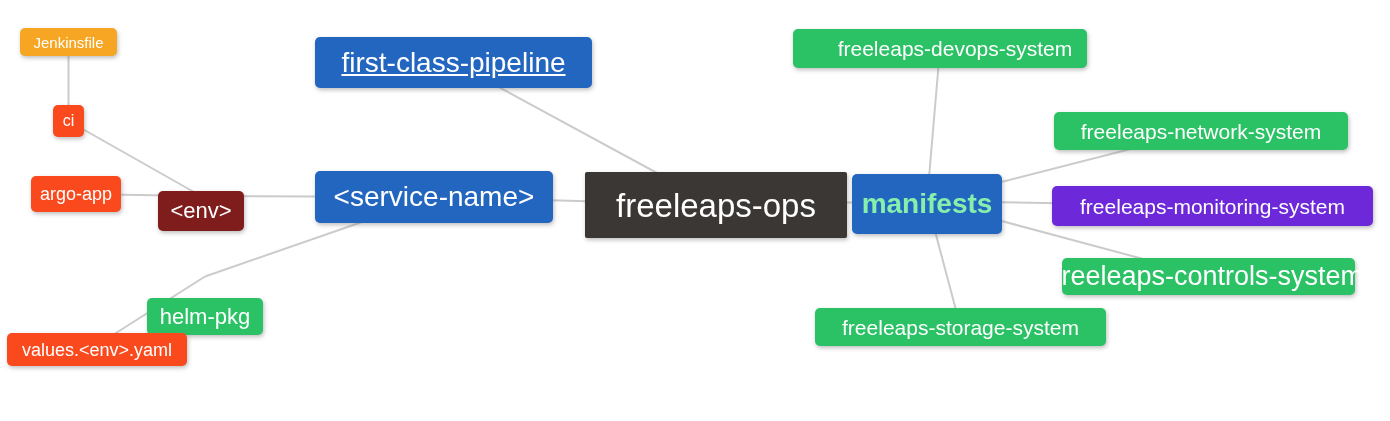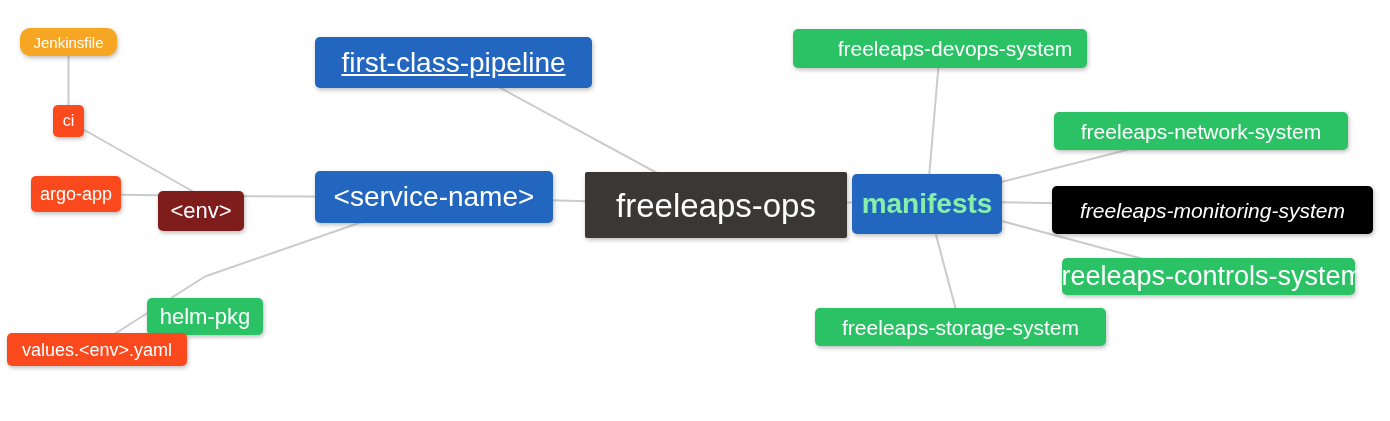--- a/index.html
+++ b/index.html
@@ -69,21 +69,21 @@
     </svg>
   <div class="node-layer">
       <div class="node root" style="left: 585px; top: 172px; width: 262px; height: 66px; font-size: 33px; background: rgb(59, 55, 52); color: rgb(255, 255, 255);">freeleaps-ops</div>
       <div class="node" style="left: 315px; top: 37px; width: 277px; height: 51px; font-size: 28px; background: rgb(35, 102, 192); color: rgb(255, 255, 255); text-decoration: underline;">first-class-pipeline</div>
       <div class="node" style="left: 315px; top: 171px; width: 238px; height: 52px; font-size: 28px; background: rgb(35, 102, 192); color: rgb(255, 255, 255);">&lt;service-name&gt;</div>
       <div class="node" style="left: 852px; top: 174px; width: 150px; height: 60px; font-size: 28px; background: rgb(35, 102, 192); color: #86efac; font-weight: bold;">manifests</div>
       <div class="node" style="left: 158px; top: 176px; width: 86px; height: 40px; font-size: 22px; background: #7f1d1d; color: rgb(255, 255, 255); margin-top: 15px;">&lt;env&gt;</div>
       <div class="node" style="left: 147px; top: 258px; width: 116px; height: 37px; font-size: 22px; background: rgb(43, 194, 102); color: rgb(255, 255, 255); margin-top: 40px;">helm-pkg</div>
       <div class="node" style="left: 53px; top: 105px; width: 31px; height: 32px; font-size: 16px; background: rgb(250, 74, 29); color: rgb(255, 255, 255);">ci</div>
       <div class="node" style="left: 31px; top: 176px; width: 90px; height: 36px; font-size: 18px; background: rgb(250, 74, 29); color: rgb(255, 255, 255);">argo-app</div>
-      <div class="node" style="left: 20px; top: 28px; width: 97px; height: 28px; font-size: 15px; background: rgb(246, 166, 35); color: rgb(255, 255, 255); border-radius: 10px;">Jenkinsfile</div>
+      <div class="node" style="left: 20px; top: 28px; width: 97px; height: 28px; font-size: 15px; background: rgb(246, 166, 35); color: rgb(255, 255, 255);">Jenkinsfile</div>
       <div class="node" style="left: 7px; top: 333px; width: 180px; height: 33px; font-size: 18px; background: rgb(250, 74, 29); color: rgb(255, 255, 255);">values.&lt;env&gt;.yaml</div>
       <div class="node" style="left: 793px; top: 29px; width: 294px; height: 39px; font-size: 21px; background: rgb(43, 194, 102); color: rgb(255, 255, 255); padding-left: 30px;">freeleaps-devops-system</div>
       <div class="node" style="left: 1054px; top: 112px; width: 294px; height: 38px; font-size: 21px; background: rgb(43, 194, 102); color: rgb(255, 255, 255);">freeleaps-network-system</div>
-      <div class="node" style="left: 1052px; top: 186px; width: 321px; height: 48px; font-size: 21px; background: #000000; color: rgb(255, 255, 255); font-style: italic;">freeleaps-monitoring-system</div>
+      <div class="node" style="left: 1052px; top: 186px; width: 321px; height: 40px; font-size: 21px; background: #6d28d9; color: rgb(255, 255, 255);">freeleaps-monitoring-system</div>
       <div class="node" style="left: 1062px; top: 258px; width: 293px; height: 37px; font-size: 27px; background: rgb(43, 194, 102); color: rgb(255, 255, 255);">freeleaps-controls-system</div>
       <div class="node" style="left: 815px; top: 308px; width: 291px; height: 38px; font-size: 21px; background: rgb(43, 194, 102); color: rgb(255, 255, 255);">freeleaps-storage-system</div>
     </div>
 </div>
 
 </body></html>

